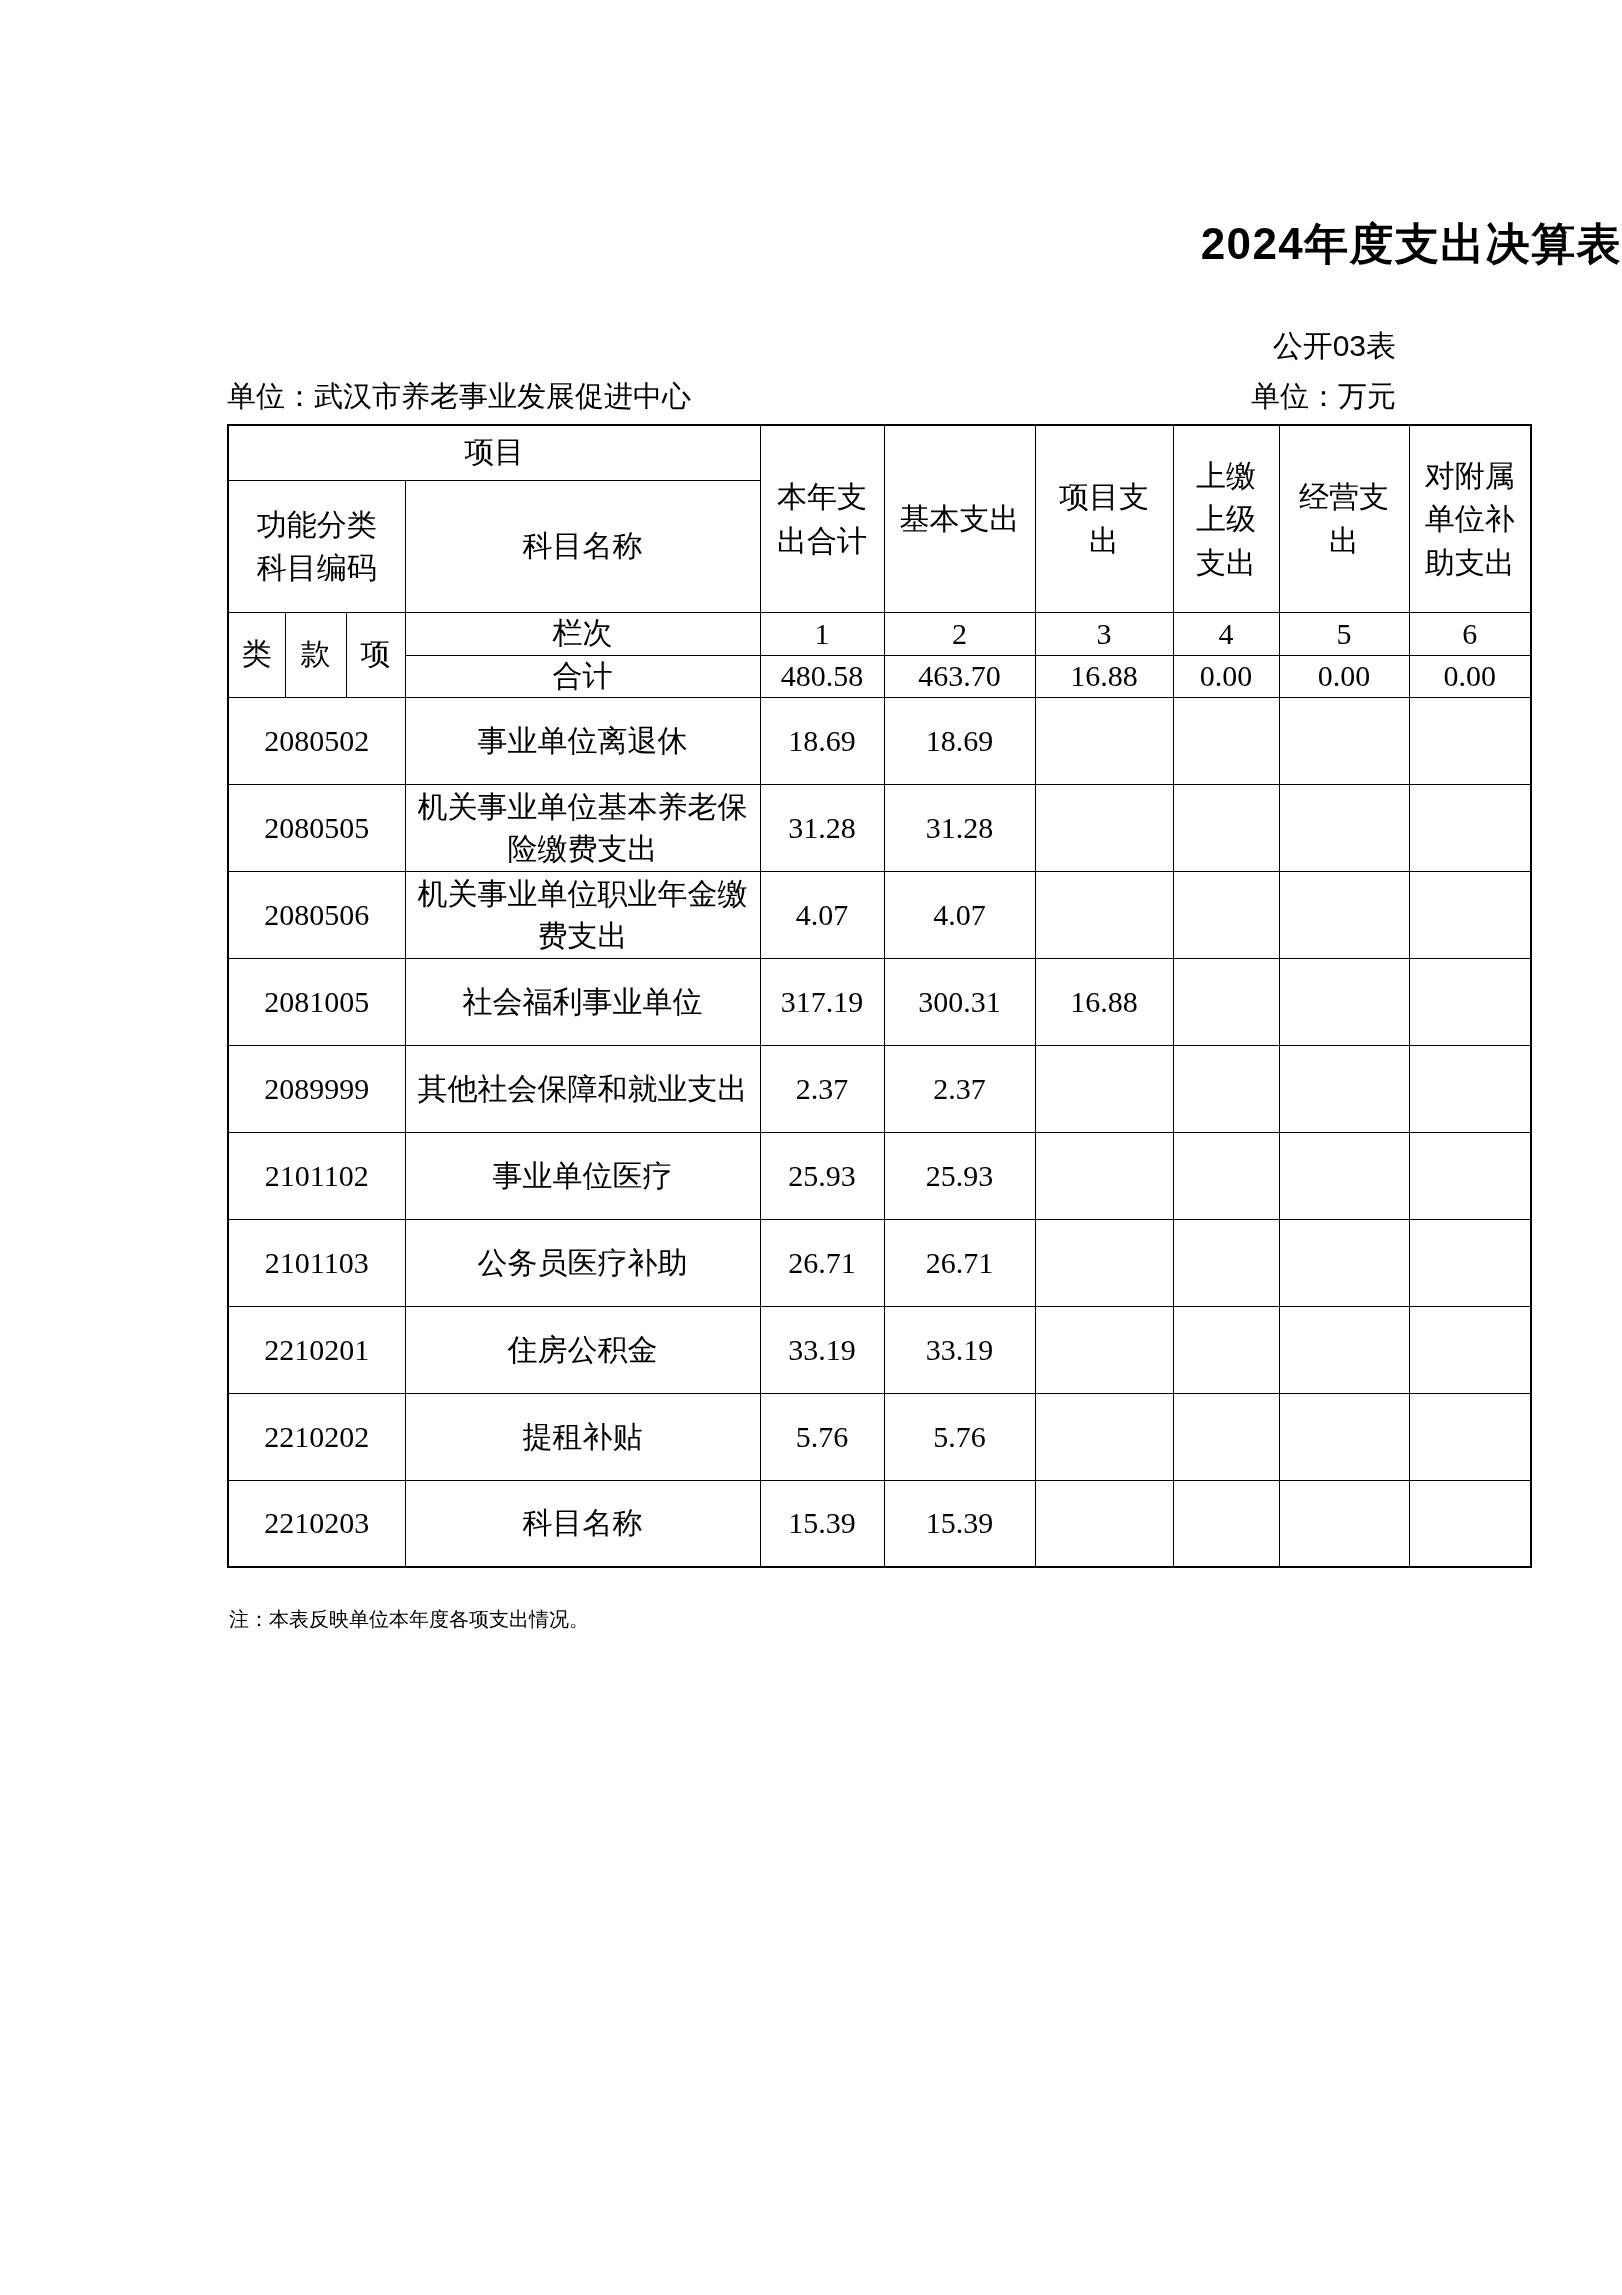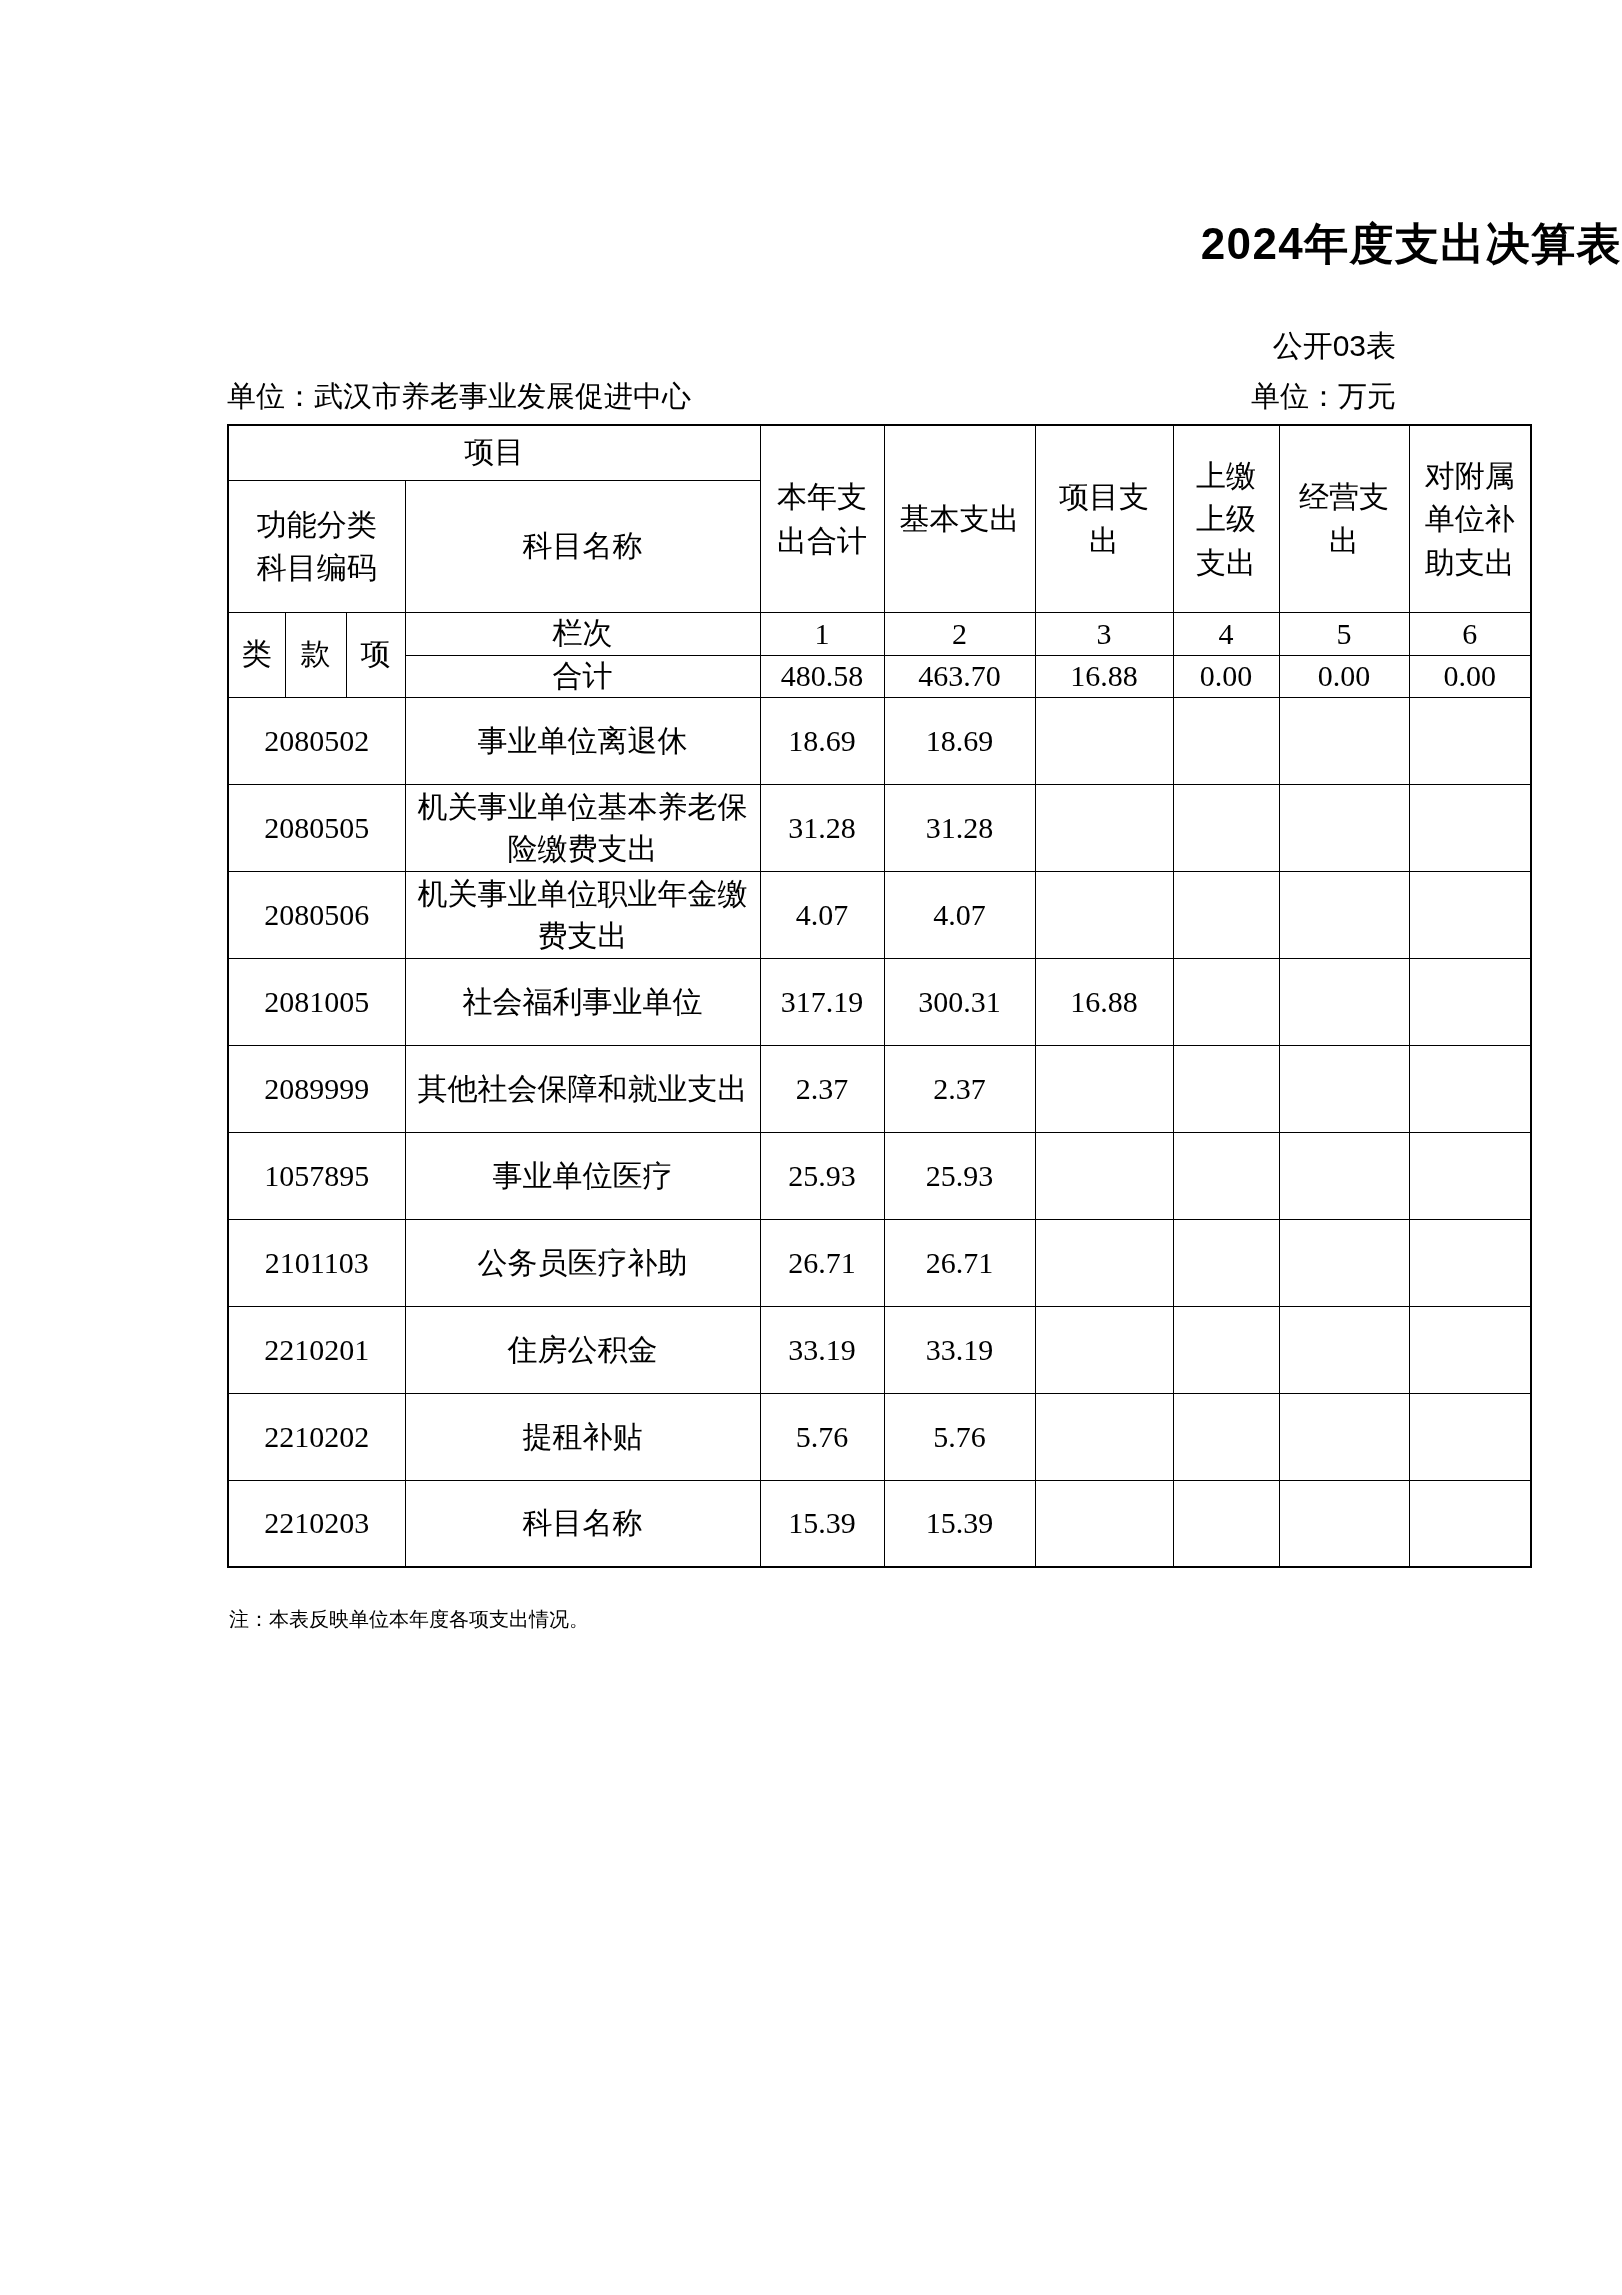--- a/index.html
+++ b/index.html
@@ -204,21 +204,21 @@
       <td class="name">其他社会保障和就业支出</td>
       <td class="num">2.37</td>
       <td class="num">2.37</td>
       <td class="num"></td>
       <td class="num"></td>
       <td class="num"></td>
       <td class="num"></td>
     </tr>
 
     <tr class="dr">
-      <td colspan="3" class="code">1057895</td>
+      <td colspan="3" class="code">2101102</td>
       <td class="name">事业单位医疗</td>
       <td class="num">25.93</td>
       <td class="num">25.93</td>
       <td class="num"></td>
       <td class="num"></td>
       <td class="num"></td>
       <td class="num"></td>
     </tr>
 
     <tr class="dr">

